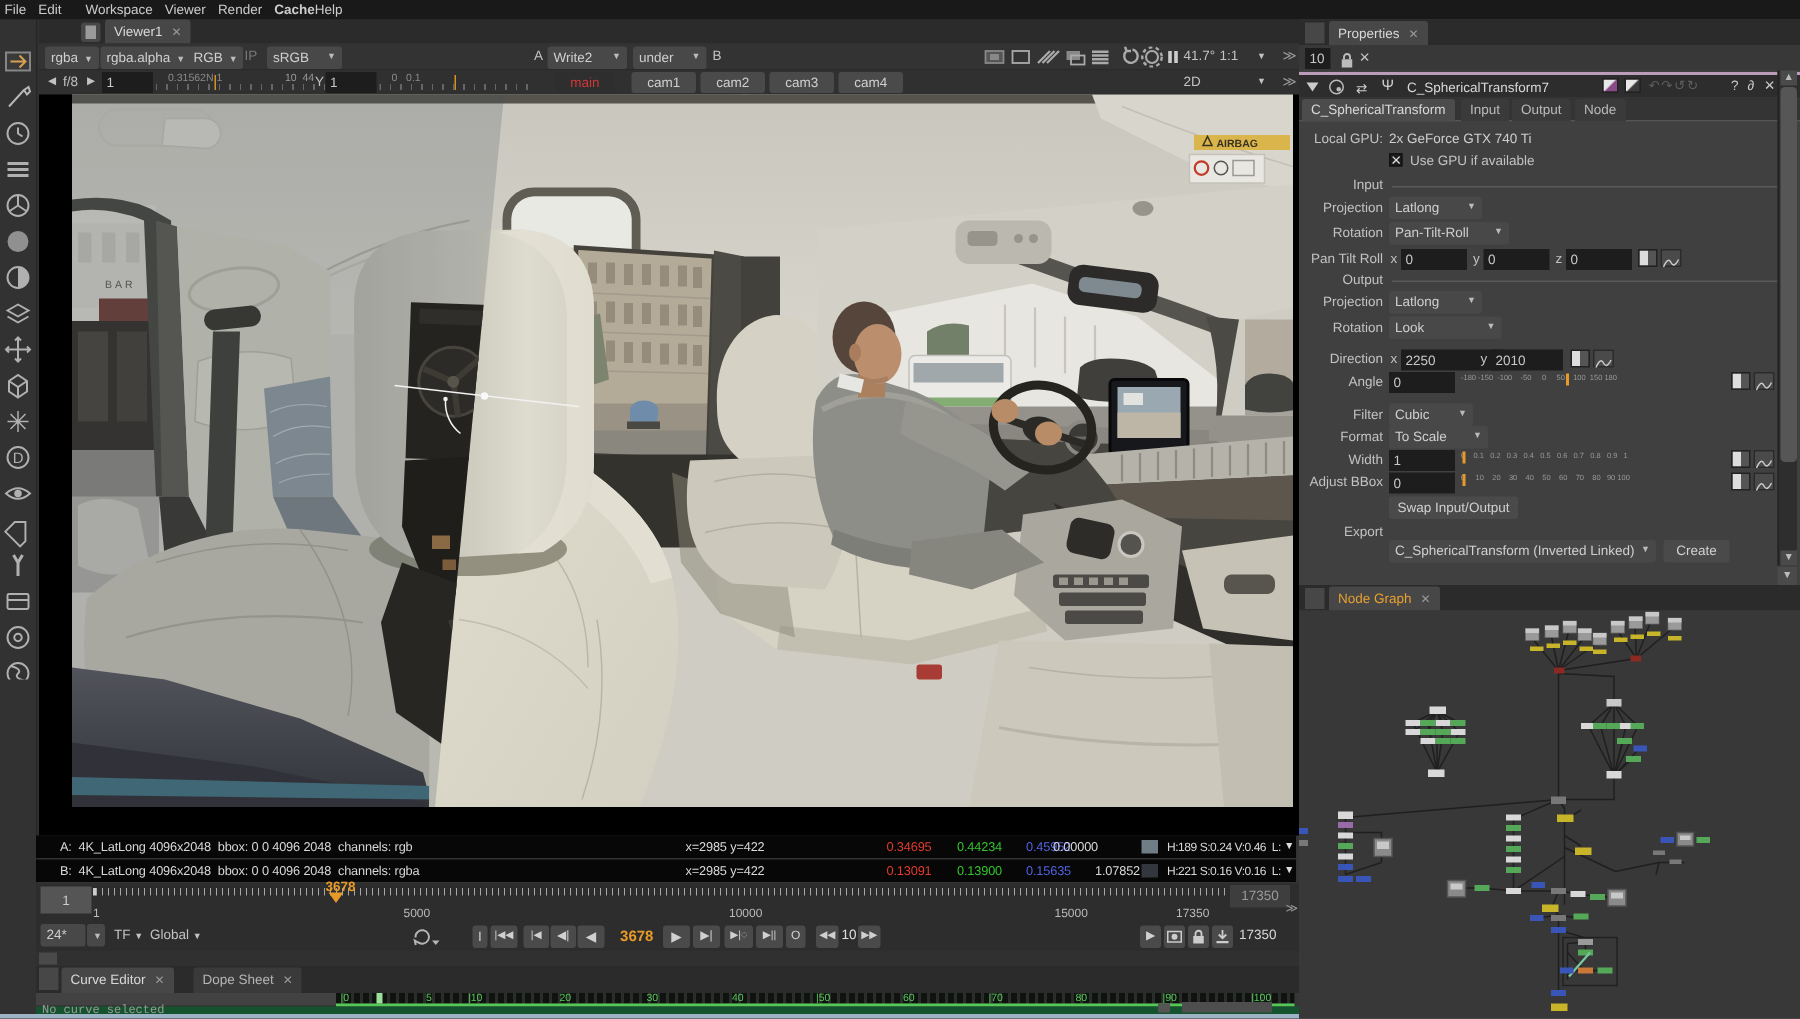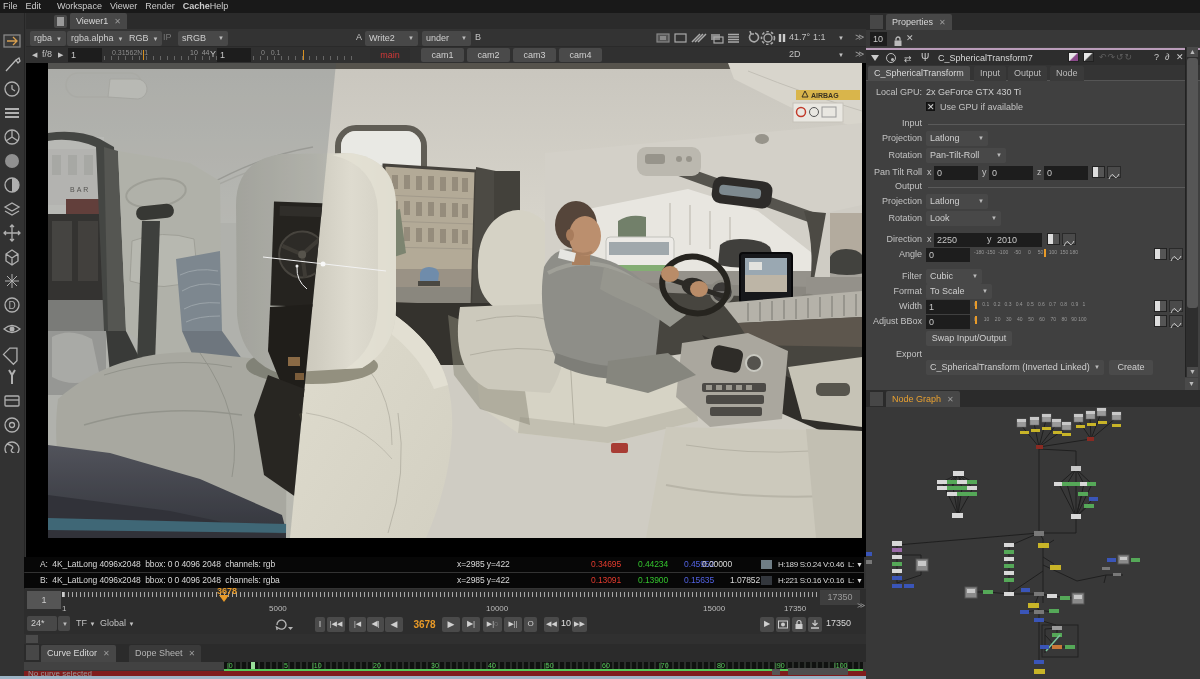--- a/index.html
+++ b/index.html
@@ -535,21 +535,21 @@
       <span class="abs" style="left:320px;">|50</span>
       <span class="abs" style="left:378px;">60</span>
       <span class="abs" style="left:435px;">|70</span>
       <span class="abs" style="left:493px;">80</span>
       <span class="abs" style="left:551px;">|90</span>
       <span class="abs" style="left:610px;">|100</span>
   <span class="abs" style="left:27px;top:0px;width:4px;height:7px;background:#9adf9a;"></span>
  </div>
 </div>
 
-<div class="abs" style="left:24px;top:671px;width:842px;height:6px;background:#7f1d1d;color:#9a9a9a;font-size:8px;line-height:6px;">
+<div class="abs" style="left:24px;top:671px;width:842px;height:6px;background:#14532d;color:#9a9a9a;font-size:8px;line-height:6px;font-family:Liberation Mono, monospace;">
  <span style="margin-left:4px;">No curve selected</span>
  <span class="abs" style="left:748px;top:-2px;width:8px;height:6px;background:#555;"></span>
  <span class="abs" style="left:764px;top:-3px;width:60px;height:7px;background:#4e4e4e;"></span>
 </div>
 
 <div class="abs" style="left:0px;top:676px;width:1200px;height:3px;background:#9db4c6;"></div>
 
 <div class="abs" style="left:866px;top:13px;width:334px;height:666px;background:#3d3d3d;"></div>
 
 <div class="abs" style="left:866px;top:13px;width:334px;height:17px;background:#2b2b2b;">
@@ -582,21 +582,21 @@
   </div>
 
   <div class="abs" style="left:0;top:18px;width:334px;height:16px;background:#343434;border-bottom:1px solid #555;">
     <div class="abs tab" style="left:2px;top:1px;height:15px;line-height:15px;background:#4c4c4c;">C_SphericalTransform</div>
     <div class="abs tab" style="left:108px;top:1px;height:15px;line-height:15px;background:#3a3a3a;color:#bbb;">Input</div>
     <div class="abs tab" style="left:142px;top:1px;height:15px;line-height:15px;background:#3a3a3a;color:#bbb;">Output</div>
     <div class="abs tab" style="left:184px;top:1px;height:15px;line-height:15px;background:#3a3a3a;color:#bbb;">Node</div>
   </div>
 
   <div class="abs lbl" style="left:0px;top:38px;width:56px;text-align:right;">Local GPU:</div>
-    <div class="abs lbl" style="left:60px;top:38px;color:#cecece;">2x GeForce GTX 430 Ti</div>
+    <div class="abs lbl" style="left:60px;top:38px;color:#cecece;">2x GeForce GTX 740 Ti</div>
   <div class="abs" style="left:60px;top:55px;width:9px;height:9px;background:#1d1d1d;border:1px solid #111;color:#ddd;font-size:9px;line-height:9px;text-align:center;">✕</div>
     <div class="abs lbl" style="left:74px;top:53px;">Use GPU if available</div>
   <div class="abs lbl" style="left:0px;top:69px;width:56px;text-align:right;">Input</div>
     <div class="abs" style="left:62px;top:77px;width:258px;height:1px;background:#5a5a5a;"></div>
   <div class="abs lbl" style="left:0px;top:84px;width:56px;text-align:right;">Projection</div>
     <div class="abs dd" style="left:60px;top:84px;width:62px;">Latlong<span class="ar" style="float:right;">▼</span></div>
   <div class="abs lbl" style="left:0px;top:101px;width:56px;text-align:right;">Rotation</div>
     <div class="abs dd" style="left:60px;top:101px;width:80px;">Pan-Tilt-Roll<span class="ar" style="float:right;">▼</span></div>
   <div class="abs lbl" style="left:0px;top:118px;width:56px;text-align:right;">Pan Tilt Roll</div>
    <div class="abs lbl" style="left:61px;top:118px;">x</div>

